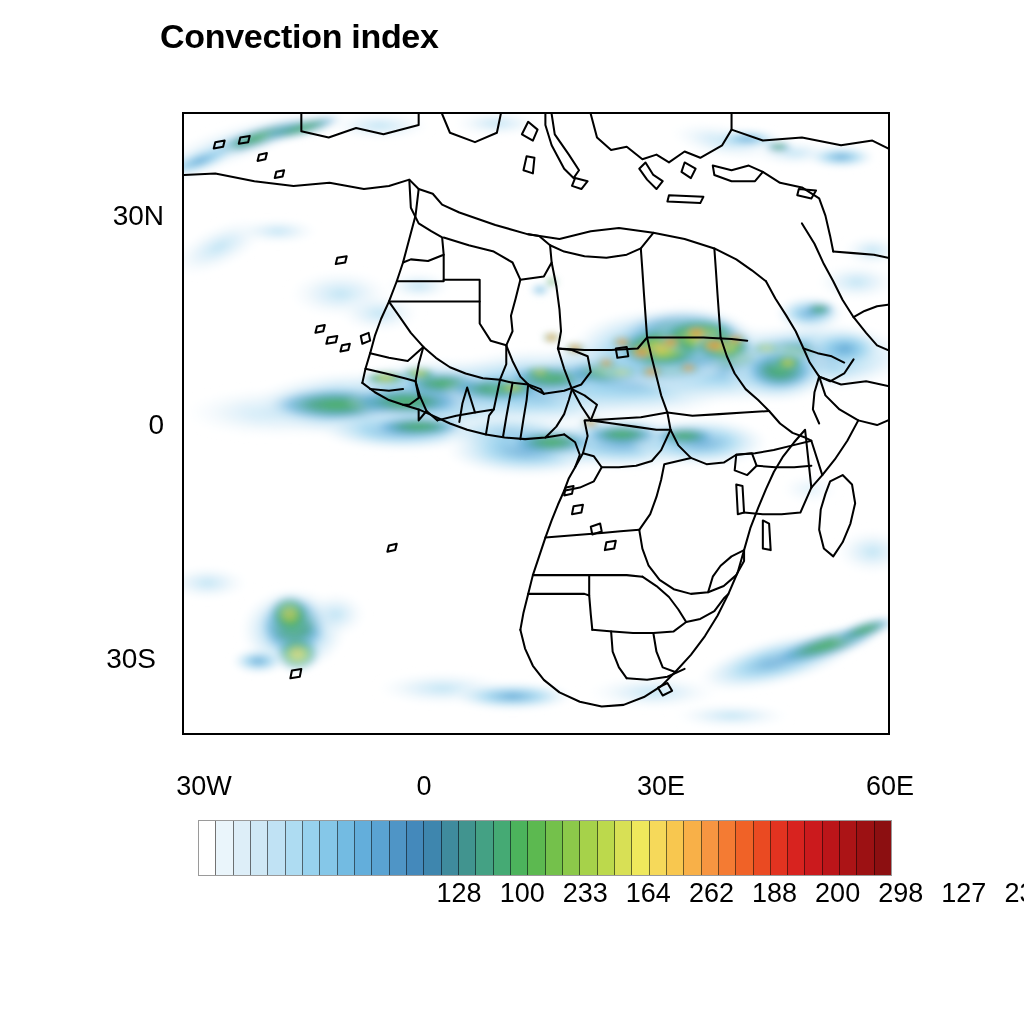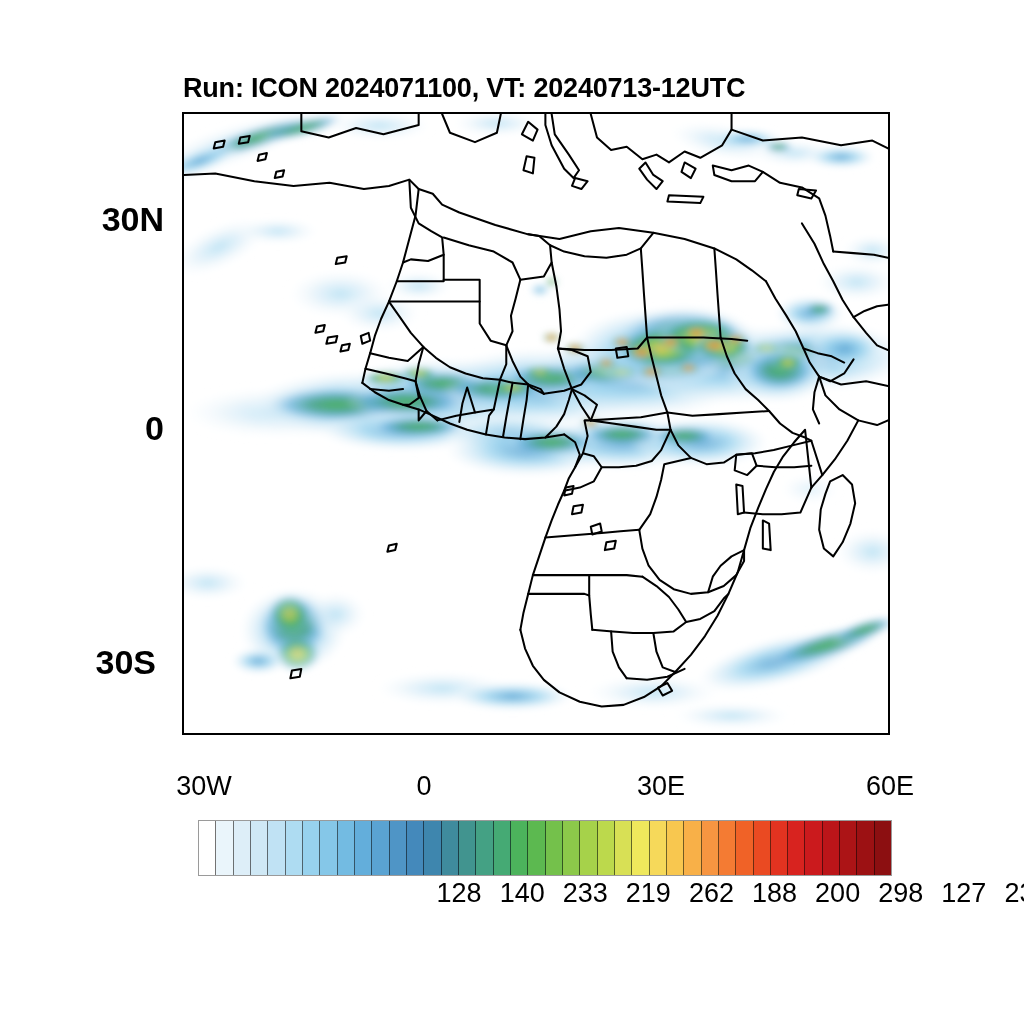--- a/index.html
+++ b/index.html
@@ -17,21 +17,21 @@
   
   #plot{position:absolute;left:182px;top:112px;width:708px;height:623px;
         border:2px solid #000;box-sizing:border-box;background:#fff;overflow:hidden;}
   #mapsvg{position:absolute;left:0;top:0;width:100%;height:100%;display:block;}
 
   
   .tick{position:absolute;background:#000;}
   .ytick{left:-14px;width:14px;height:2px;}
   .ytick.minor{left:-9px;width:9px;}
 
-  .ylab{position:absolute;right:1038px;font-size:34px;font-weight:bold;
+  .ylab{position:absolute;right:1038px;font-size:28px;font-weight:normal;
         white-space:nowrap;}
   .xlab{position:absolute;font-size:27px;font-weight:normal;white-space:nowrap;
         transform:translateX(-50%);}
 
   #ylabels,#xlabels{position:absolute;left:0;top:0;width:1024px;height:1024px;}
 
   
   #cbar-wrap{position:absolute;left:198px;top:820px;width:578px;height:56px;}
   #cbar{position:absolute;left:0;top:0;width:694px;height:56px;display:flex;
         border:1px solid #9a9a9a;box-sizing:border-box;background:#fff;}
@@ -40,21 +40,21 @@
   #cbar .cell:last-child{border-right:none;}
   #cbar-labels{position:absolute;left:0;top:58px;width:1024px;height:46px;}
   .cblab{position:absolute;font-size:27px;white-space:nowrap;
          transform:translateX(-50%);top:0;}
 </style>
 </head>
 <body>
 
 <div id="root">
 
-  <div id="subtitle">Run: ICON 2024071100,  VT: 20240713-12UTC</div>
+  <div id="title">Convection index</div>
 
   <div id="plot">
     <svg id="mapsvg" viewBox="0 0 900 792" preserveAspectRatio="none">
       <defs>
 
         <radialGradient id="gLow">
           <stop offset="0%" stop-color="#5aa3d2" stop-opacity=".95"></stop>
           <stop offset="45%" stop-color="#97d2ee" stop-opacity=".75"></stop>
           <stop offset="80%" stop-color="#ddeef8" stop-opacity=".45"></stop>
           <stop offset="100%" stop-color="#ffffff" stop-opacity="0"></stop>
@@ -455,23 +455,23 @@
         <div class="cell" style="background: rgb(226, 51, 32);"></div>
         <div class="cell" style="background: rgb(216, 35, 31);"></div>
         <div class="cell" style="background: rgb(203, 26, 29);"></div>
         <div class="cell" style="background: rgb(187, 21, 25);"></div>
         <div class="cell" style="background: rgb(172, 20, 22);"></div>
         <div class="cell" style="background: rgb(156, 17, 19);"></div>
         <div class="cell" style="background: rgb(140, 15, 17);"></div>
       </div>
     <div id="cbar-labels">
         <div class="cblab" style="left: 261.091px;">128</div>
-        <div class="cblab" style="left: 324.182px;">140</div>
+        <div class="cblab" style="left: 324.182px;">100</div>
         <div class="cblab" style="left: 387.273px;">233</div>
-        <div class="cblab" style="left: 450.364px;">219</div>
+        <div class="cblab" style="left: 450.364px;">164</div>
         <div class="cblab" style="left: 513.455px;">262</div>
         <div class="cblab" style="left: 576.545px;">188</div>
         <div class="cblab" style="left: 639.636px; text-align: right;">200</div>
         <div class="cblab" style="left: 702.727px;">298</div>
         <div class="cblab" style="left: 765.818px;">127</div>
         <div class="cblab" style="left: 828.909px;">236</div>
       </div>
   </div>
 
 </div>

